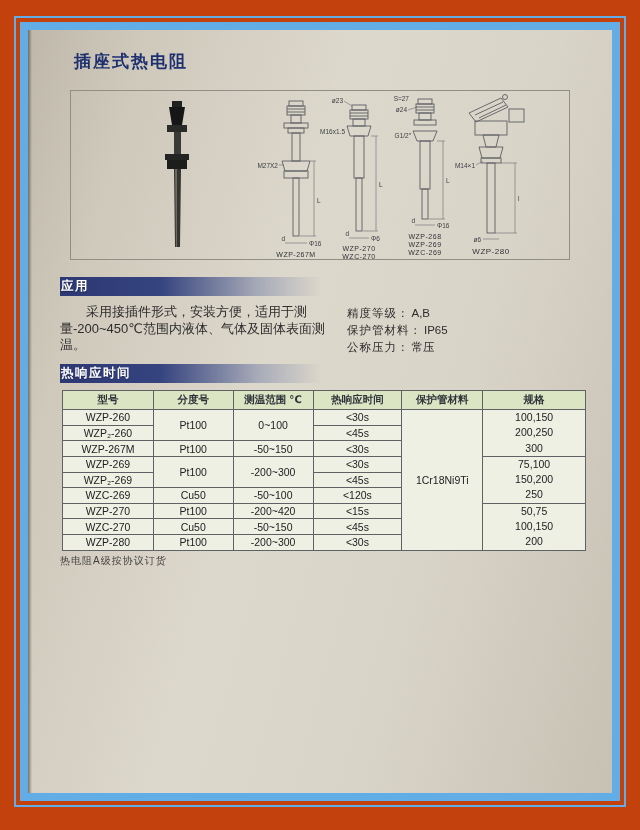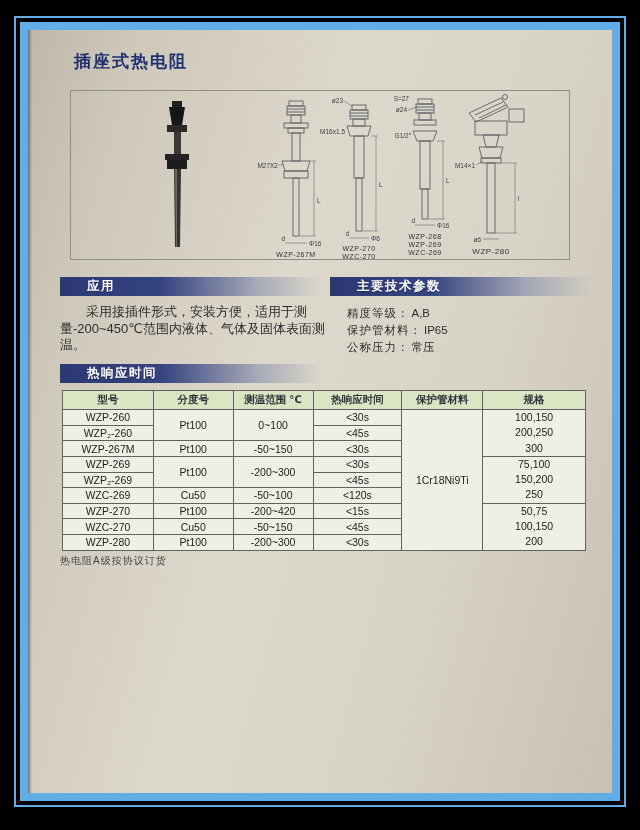--- a/index.html
+++ b/index.html
@@ -1,17 +1,17 @@
 <!DOCTYPE html>
 <html><head>
 <meta charset="utf-8">
 <style>
   html,body{margin:0;padding:0;background:#fff;}
   *{box-sizing:border-box;font-family:"Liberation Sans","DejaVu Sans",sans-serif;}
-  .canvas{position:relative;width:640px;height:830px;background:#000000;overflow:hidden;}
+  .canvas{position:relative;width:640px;height:830px;background:#c2410c;overflow:hidden;}
 
   .frame-outer{position:absolute;left:14px;top:16px;width:612px;height:791px;
     border:2px solid #63ade6;padding:4px;}
   .frame-inner{position:relative;width:100%;height:100%;border:8px solid #63ade6;}
 
   .photo{position:relative;width:100%;height:100%;
     background:linear-gradient(105deg,#bfb8aa 0%,#cfc9bc 15%,#ddd8cc 42%,#d9d4c8 68%,#c7c1b4 100%);}
   .page-edge{position:absolute;left:0;top:0;width:4px;height:100%;
     background:linear-gradient(90deg,rgba(90,80,66,.75),rgba(90,80,66,0));}
 
@@ -19,21 +19,21 @@
     color:#1e3070;letter-spacing:2px;}
 
   .diagram-box{position:absolute;left:42px;top:60px;width:500px;height:170px;
     border:1px solid #8f8f85;}
   .diagram-box svg{display:block;}
   .dwg{stroke:#5c5e63;stroke-width:0.9;fill:none;}
   .dim{stroke:#6a6c70;stroke-width:0.6;fill:none;}
   text.lbl{font-size:6.5px;fill:#3b3e44;stroke:none;}
   text.mdl{font-size:7px;fill:#2f3237;stroke:none;letter-spacing:.5px;}
 
-  .banner{position:absolute;height:19px;line-height:19px;padding-left:27px;
+  .banner{position:absolute;height:19px;line-height:19px;padding-left:1px;
     color:#fff;font-size:12.5px;font-weight:bold;letter-spacing:1.5px;
     background:linear-gradient(90deg,#2b3874 0%,#35437f 38%,rgba(122,132,168,.55) 75%,rgba(190,192,202,0) 100%);
     text-shadow:0 1px 1px rgba(0,0,0,.35);}
   .banner-app{left:32px;top:247px;width:262px;}
   .banner-param{left:302px;top:247px;width:262px;}
   .banner-models{left:32px;top:334px;width:262px;}
 
   .app-text{position:absolute;left:32px;top:274px;width:272px;margin:0;
     font-size:13px;line-height:16.5px;color:#2d2d2d;text-indent:2em;}
 
@@ -172,23 +172,20 @@
               <text class="mdl" x="420" y="163" text-anchor="middle" style="font-size:8px">WZP-280</text>
             </g>
           </svg>
         </div>
 
         <div class="banner banner-app">
           <span>应用</span>
         </div>
         <p class="app-text">采用接插件形式，安装方便，适用于测量-200~450℃范围内液体、气体及固体表面测温。</p>
 
-        <div class="banner banner-param">
-          <span>主要技术参数</span>
-        </div>
         <div class="params">
           <div class="param-row">
             <span class="param-label">精度等级：</span><span class="param-value">A,B</span>
           </div>
           <div class="param-row">
             <span class="param-label">保护管材料：</span><span class="param-value">IP65</span>
           </div>
           <div class="param-row">
             <span class="param-label">公称压力：</span><span class="param-value">常压</span>
           </div>

